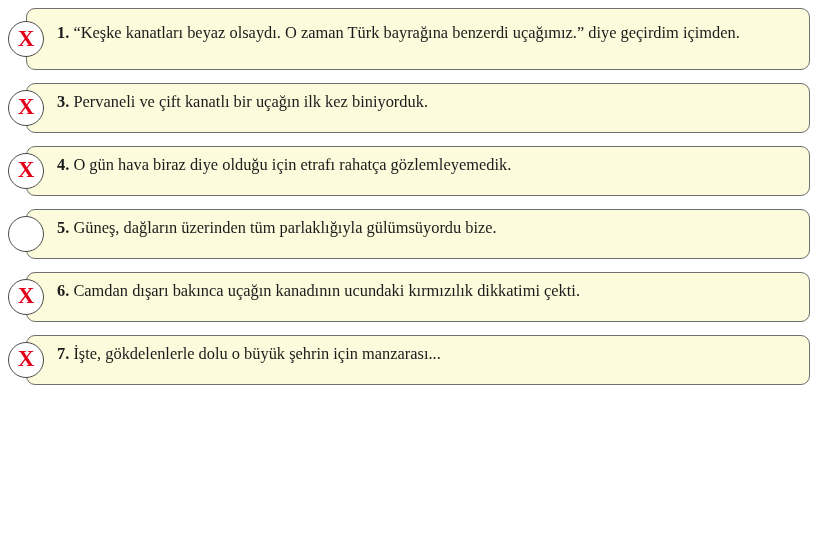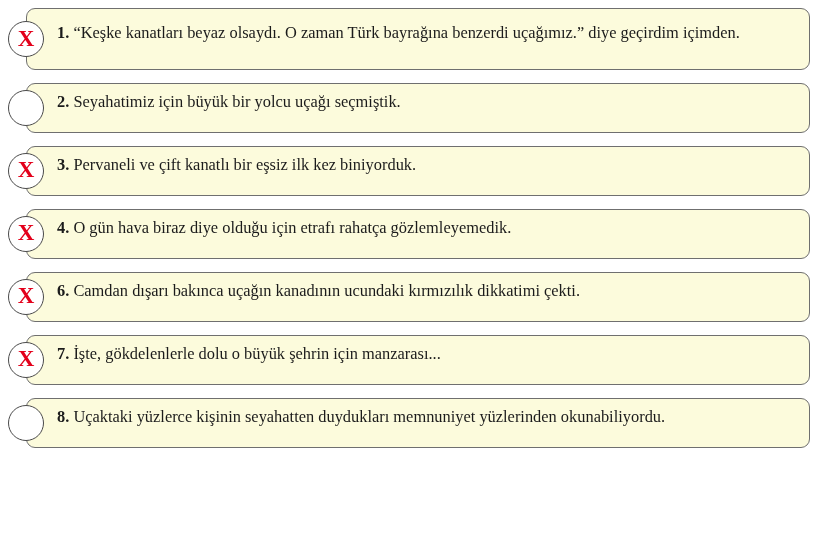--- a/index.html
+++ b/index.html
@@ -99,68 +99,60 @@
 
   <div class="row tall">
     <div class="marker">
       <span class="x-glyph">X</span>
     </div>
     <div class="box">
       <span class="sentence"><span class="num">1.</span> <span>“Keşke kanatları beyaz olsaydı. O zaman Türk bayrağına benzerdi uçağımız.” diye geçirdim içimden.</span></span>
     </div>
   </div>
 
-  <div class="row">
-    <div class="marker empty">
-      
-    </div>
-    <div class="box">
-      <span class="sentence"><span class="num">2.</span> <span>Seyahatimiz için büyük bir yolcu uçağı seçmiştik.</span></span>
-    </div>
-  </div>
 
   <div class="row">
     <div class="marker">
       <span class="x-glyph">X</span>
     </div>
     <div class="box">
-      <span class="sentence"><span class="num">3.</span> <span>Pervaneli ve çift kanatlı bir eşsiz ilk kez biniyorduk.</span></span>
+      <span class="sentence"><span class="num">3.</span> <span>Pervaneli ve çift kanatlı bir uçağın ilk kez biniyorduk.</span></span>
     </div>
   </div>
 
   <div class="row">
     <div class="marker">
       <span class="x-glyph">X</span>
     </div>
     <div class="box">
       <span class="sentence"><span class="num">4.</span> <span>O gün hava biraz diye olduğu için etrafı rahatça gözlemleyemedik.</span></span>
     </div>
   </div>
 
+  <div class="row">
+    <div class="marker empty">
+      
+    </div>
+    <div class="box">
+      <span class="sentence"><span class="num">5.</span> <span>Güneş, dağların üzerinden tüm parlaklığıyla gülümsüyordu bize.</span></span>
+    </div>
+  </div>
 
   <div class="row">
     <div class="marker">
       <span class="x-glyph">X</span>
     </div>
     <div class="box">
       <span class="sentence"><span class="num">6.</span> <span>Camdan dışarı bakınca uçağın kanadının ucundaki kırmızılık dikkatimi çekti.</span></span>
     </div>
   </div>
 
   <div class="row">
     <div class="marker">
       <span class="x-glyph">X</span>
     </div>
     <div class="box">
       <span class="sentence"><span class="num">7.</span> <span>İşte, gökdelenlerle dolu o büyük şehrin için manzarası...</span></span>
     </div>
   </div>
 
-  <div class="row">
-    <div class="marker empty">
-      
-    </div>
-    <div class="box">
-      <span class="sentence"><span class="num">8.</span> <span>Uçaktaki yüzlerce kişinin seyahatten duydukları memnuniyet yüzlerinden okunabiliyordu.</span></span>
-    </div>
-  </div>
 
 </div>
 
 </body></html>

